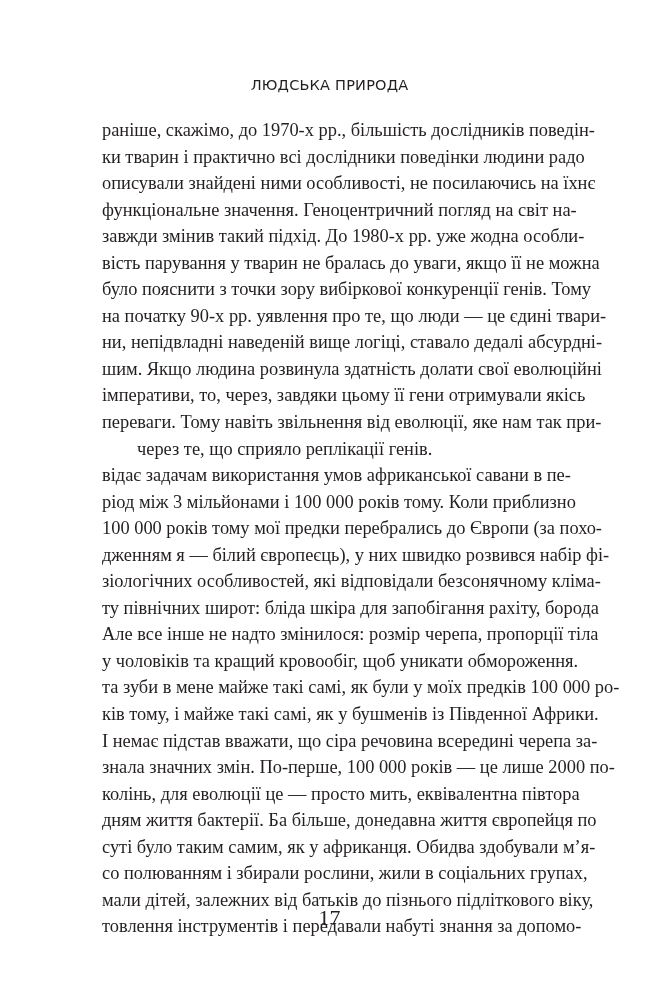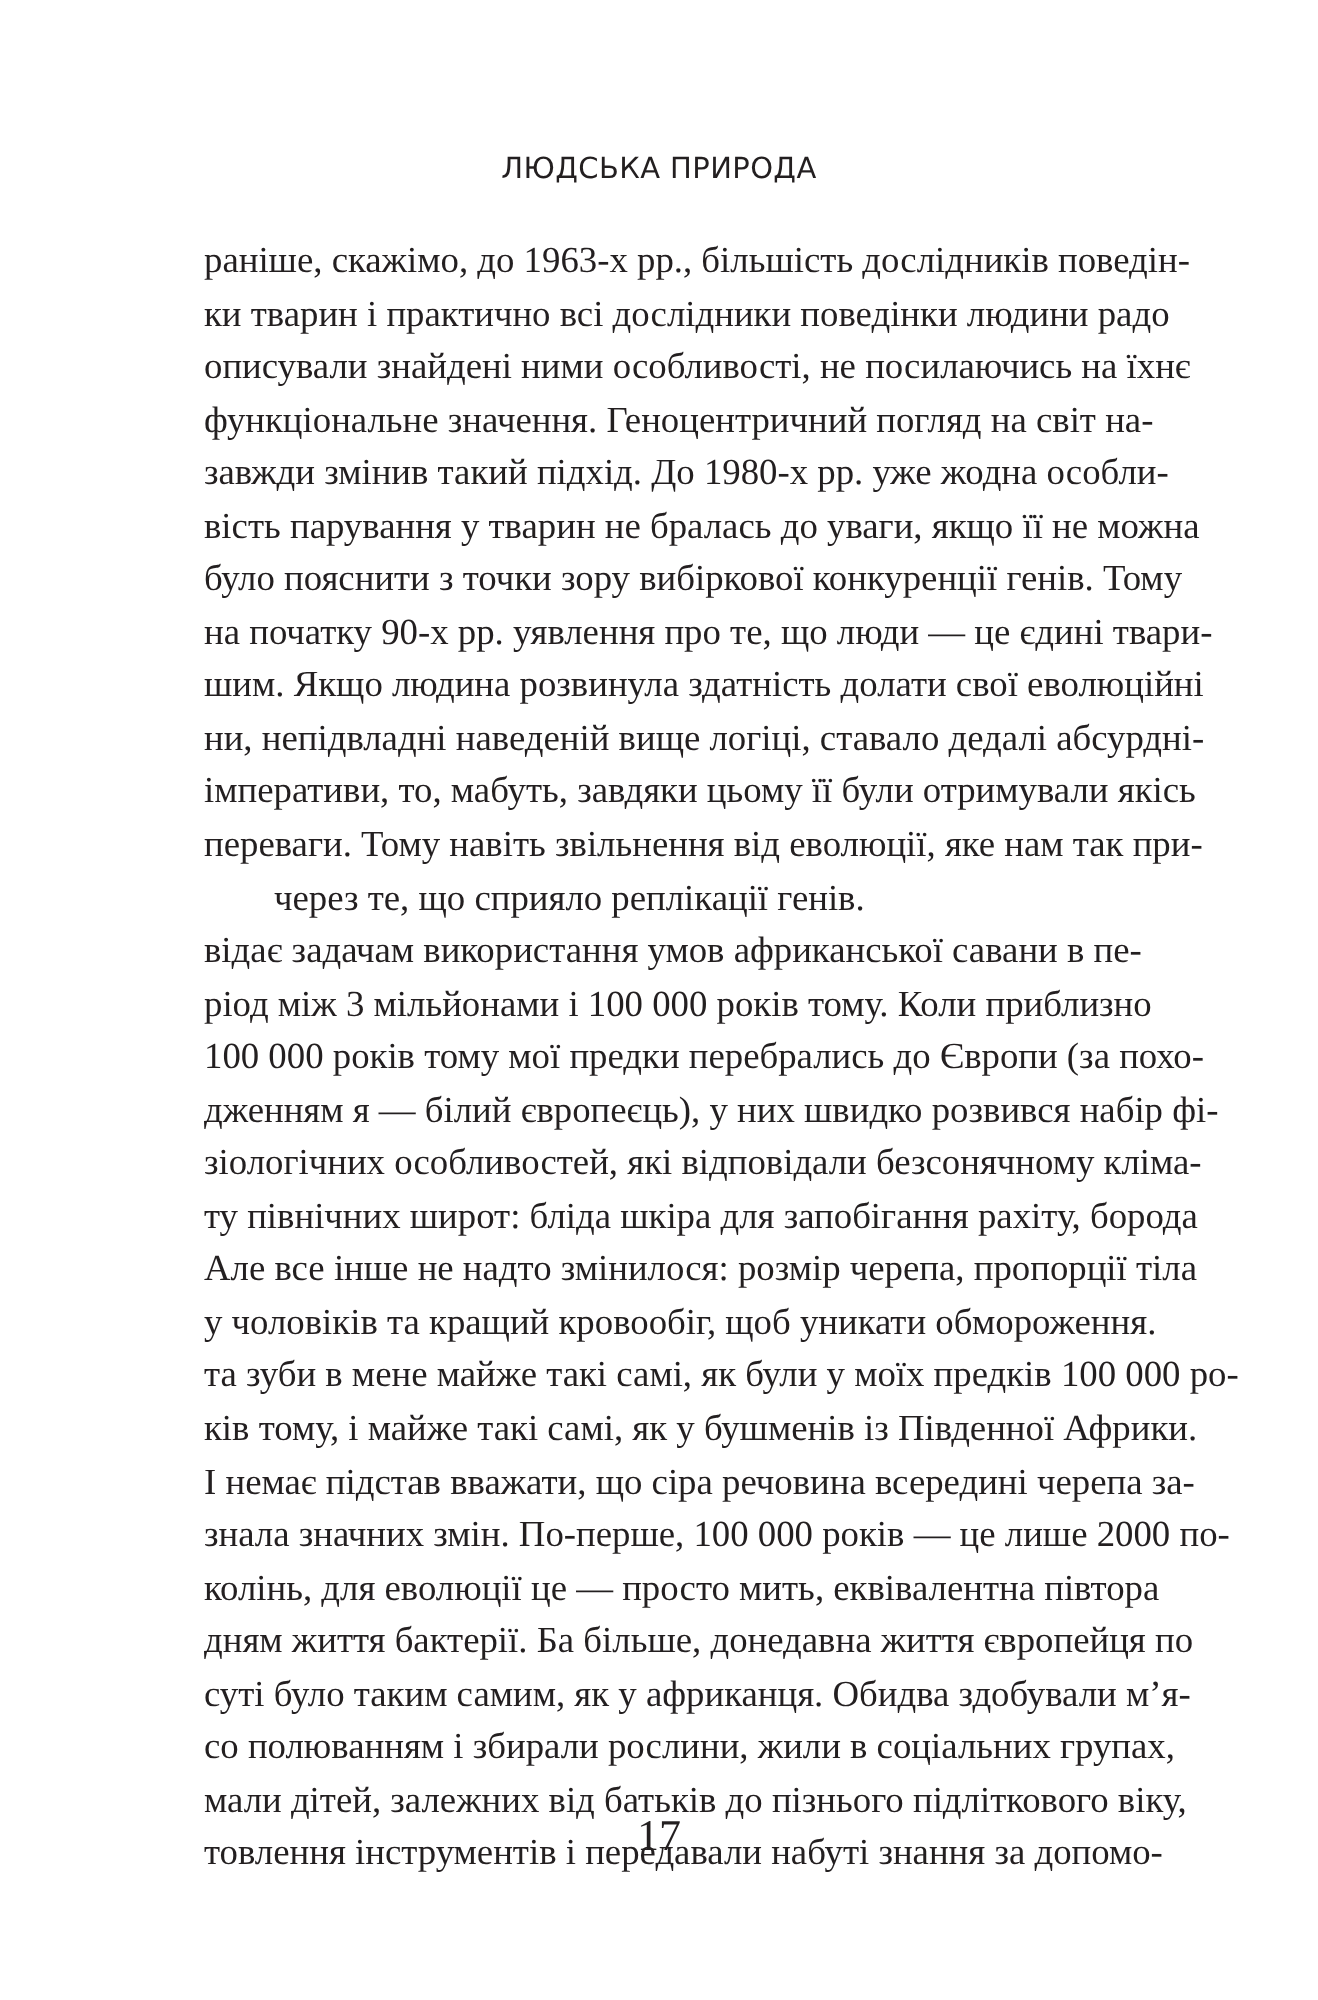--- a/index.html
+++ b/index.html
@@ -69,31 +69,31 @@
     }
   </style>
 </head>
 <body>
 
 <div class="page">
   <div class="running-head">ЛЮДСЬКА ПРИРОДА</div>
 
   <div class="body-text">
     <div id="para-0">
-        <span class="line">раніше, скажімо, до 1963-х рр., більшість дослідників поведін-</span>
+        <span class="line">раніше, скажімо, до 1970-х рр., більшість дослідників поведін-</span>
         <span class="line">ки тварин і практично всі дослідники поведінки людини радо</span>
         <span class="line">описували знайдені ними особливості, не посилаючись на їхнє</span>
         <span class="line">функціональне значення. Геноцентричний погляд на світ на-</span>
         <span class="line">завжди змінив такий підхід. До 1980-х рр. уже жодна особли-</span>
         <span class="line">вість парування у тварин не бралась до уваги, якщо її не можна</span>
         <span class="line">було пояснити з точки зору вибіркової конкуренції генів. Тому</span>
         <span class="line">на початку 90-х рр. уявлення про те, що люди — це єдині твари-</span>
+        <span class="line">ни, непідвладні наведеній вище логіці, ставало дедалі абсурдні-</span>
         <span class="line">шим. Якщо людина розвинула здатність долати свої еволюційні</span>
-        <span class="line">ни, непідвладні наведеній вище логіці, ставало дедалі абсурдні-</span>
-        <span class="line">імперативи, то, мабуть, завдяки цьому її були отримували якісь</span>
+        <span class="line">імперативи, то, через, завдяки цьому її гени отримували якісь</span>
         <span class="line">переваги. Тому навіть звільнення від еволюції, яке нам так при-</span>
         <span class="line last">через те, що сприяло реплікації генів.</span>
       </div>
     <div id="para-1">
         <span class="line">відає задачам використання умов африканської савани в пе-</span>
         <span class="line">ріод між 3 мільйонами і 100 000 років тому. Коли приблизно</span>
         <span class="line">100 000 років тому мої предки перебрались до Європи (за похо-</span>
         <span class="line">дженням я — білий європеєць), у них швидко розвився набір фі-</span>
         <span class="line">зіологічних особливостей, які відповідали безсонячному кліма-</span>
         <span class="line">ту північних широт: бліда шкіра для запобігання рахіту, борода</span>

